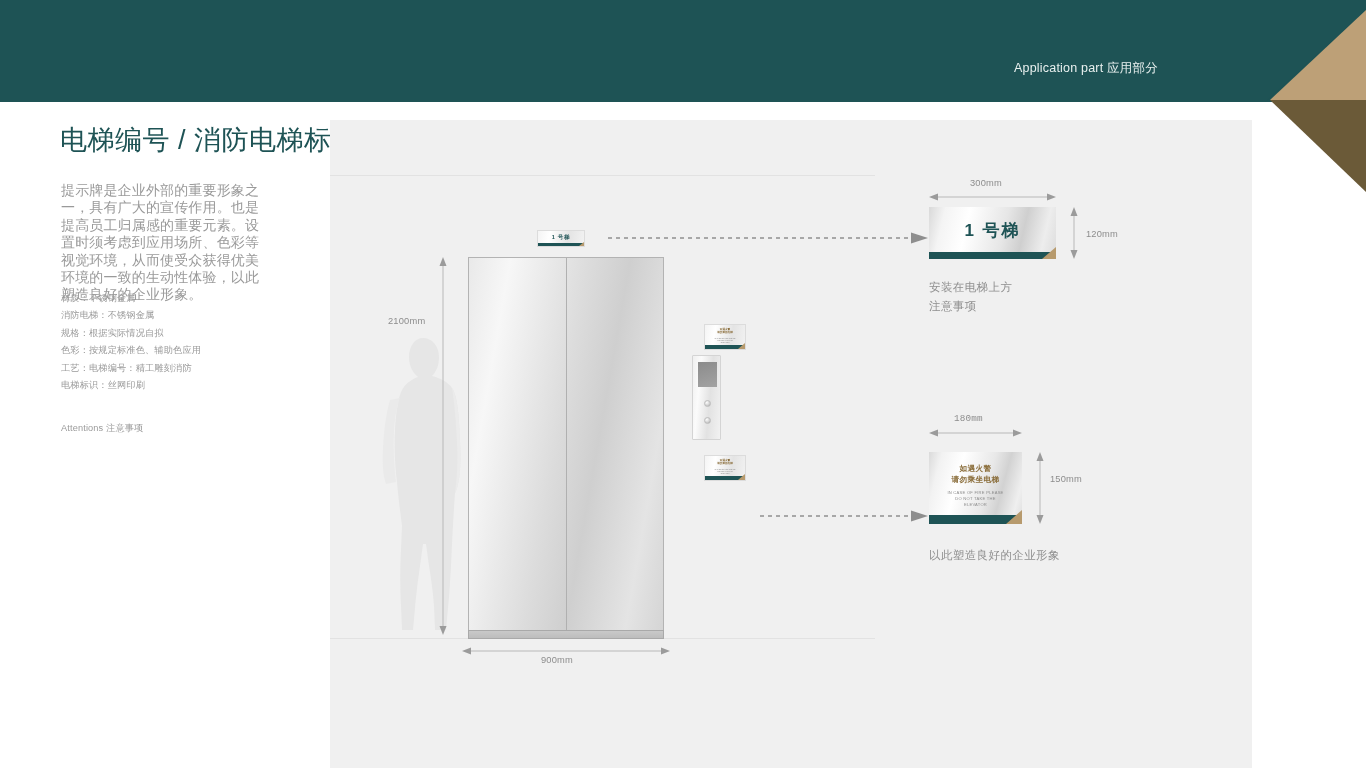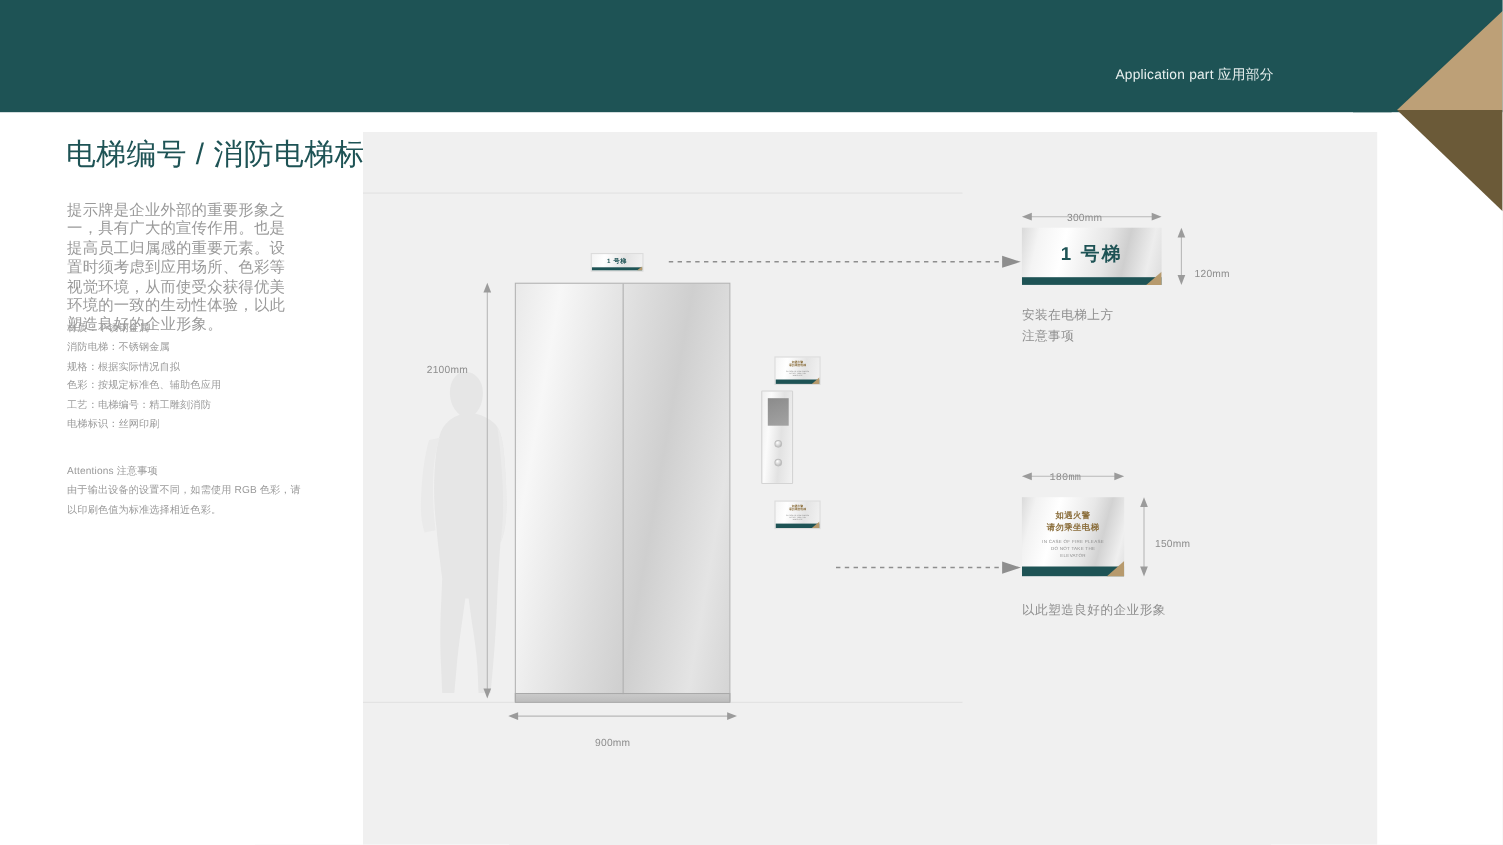--- a/index.html
+++ b/index.html
@@ -179,21 +179,20 @@
   
   .caption {
     position:absolute; color:#8f8f8f; font-size:11.5px; line-height:19px;
     letter-spacing:0.4px;
   }
 
   
   .dim-label {
     position:absolute; color:#8d8d8d; font-size:9.3px; white-space:nowrap;
     letter-spacing:0.2px;
-    margin-top:15px;
   }
 
   svg { display:block; overflow:visible; }
   .dim-svg { position:absolute; }
 </style>
 </head>
 <body>
 
 <div class="header">
   <div class="header-right">Application part  应用部分</div>
@@ -213,21 +212,20 @@
   <div>材质：不锈钢金属</div>
   <div>消防电梯：不锈钢金属</div>
   <div>规格：根据实际情况自拟</div>
   <div>色彩：按规定标准色、辅助色应用</div>
   <div>工艺：电梯编号：精工雕刻消防</div>
   <div>电梯标识：丝网印刷</div>
 </div>
 
 <div class="attn-block">
   <div>Attentions 注意事项</div>
-  <div>由于输出设备的设置不同，如需使用 RGB 色彩，请以印刷色值为标准选择相近色彩。</div>
 </div>
 
 <div class="content-panel">
 
   <div class="guide-line" style="left:0px; top:55px; width:545px;"></div>
   <div class="guide-line" style="left:0px; top:518px; width:545px;"></div>
 
   <svg class="person" viewBox="0 0 130 330" style="left:30px; top:210px;">
     <path fill="#e6e6e6" d="M63,8 C72,8 79,16 79,27 C79,36 76,42 72,46 C80,48 88,52 92,58
       C96,64 98,76 99,92 C100,108 101,126 100,140 C99,152 97,160 95,163

